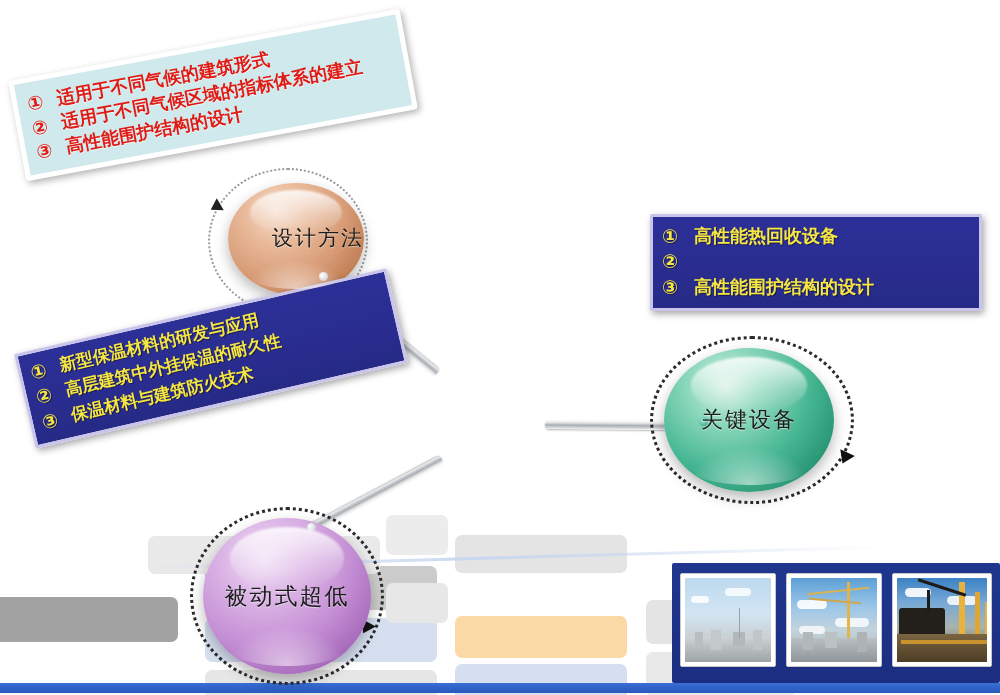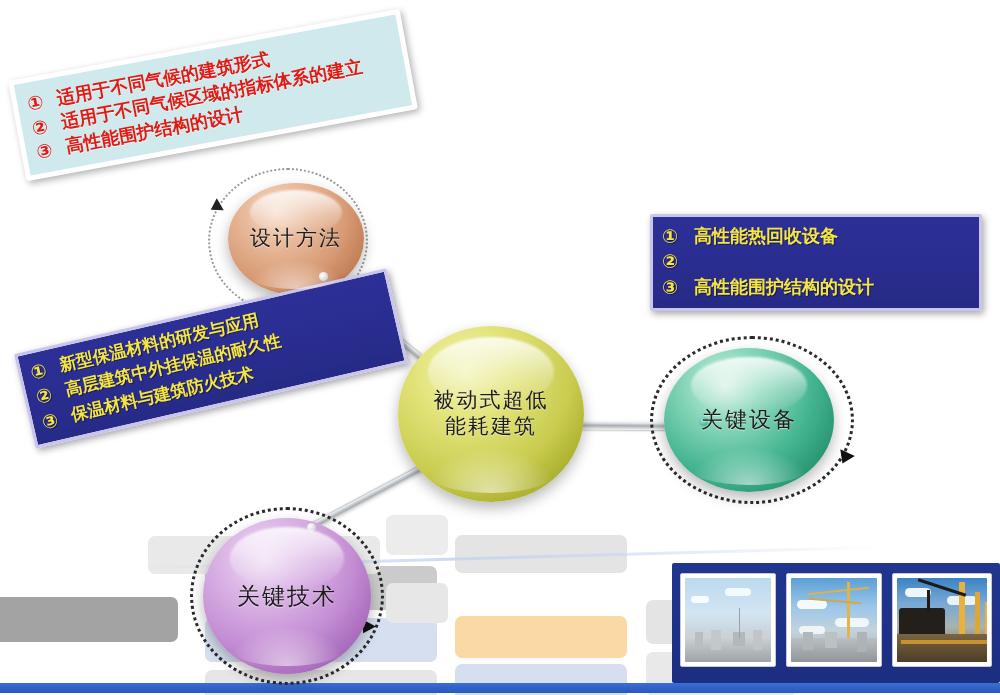--- a/index.html
+++ b/index.html
@@ -174,46 +174,38 @@
 
   <div class="orbit orbit-soft" style="left:208px;top:168px;width:160px;height:146px;"></div>
   <div class="arrowhead" style="left:210px;top:200px;border-left:11px solid #222;border-top:7px solid transparent;border-bottom:7px solid transparent;transform:rotate(150deg);"></div>
 
   <div class="orbit" style="left:650px;top:336px;width:204px;height:168px;"></div>
   <div class="arrowhead" style="left:839px;top:450px;border-left:12px solid #111;border-top:8px solid transparent;border-bottom:8px solid transparent;transform:rotate(115deg);"></div>
 
   <div class="orbit" style="left:190px;top:507px;width:194px;height:178px;"></div>
   <div class="arrowhead" style="left:360px;top:620px;border-left:12px solid #111;border-top:8px solid transparent;border-bottom:8px solid transparent;transform:rotate(118deg);"></div>
 
-  <div class="sphere sph-design" style="left:228px;top:183px;width:136px;height:112px;">
+  <div class="sphere sph-design" style="left:228px;top:183px;width:136px;height:112px;justify-content:flex-end;">
     <div class="underglow"></div>
     <div class="gloss"></div>
     <span class="lbl" style="font-size:21px;">设计方法</span>
   </div>
 
   <div class="sphere sph-equip" style="left:664px;top:348px;width:170px;height:144px;">
     <div class="underglow"></div>
     <div class="gloss"></div>
     <span class="lbl" style="font-size:22px;">关键设备</span>
   </div>
 
   <div class="sphere sph-tech" style="left:203px;top:518px;width:168px;height:156px;">
     <div class="underglow"></div>
     <div class="gloss"></div>
-    <span class="lbl" style="font-size:23px;">关键技术</span>
-  </div>
-
-  <div class="sphere sph-center" style="left:398px;top:326px;width:186px;height:176px;">
-    <div class="underglow"></div>
-    <div class="gloss"></div>
-    <span class="lbl" style="font-size:21px;">
-      <span>被动式超低</span><br>
-      <span>能耗建筑</span>
-    </span>
-  </div>
+    <span class="lbl" style="font-size:23px;">被动式超低</span>
+  </div>
+
 
   <div class="rodcap" style="left:319px;top:272px;"></div>
   <div class="rodcap" style="left:699px;top:417px;background:radial-gradient(circle at 40% 35%,#9fe8da,#2e9a7c);"></div>
   <div class="rodcap" style="left:307px;top:523px;"></div>
 
   <div class="callout callout-cyan c-tl">
     <ol>
       <li>
         <span class="num">①</span>
         <span class="txt">适用于不同气候的建筑形式</span>

